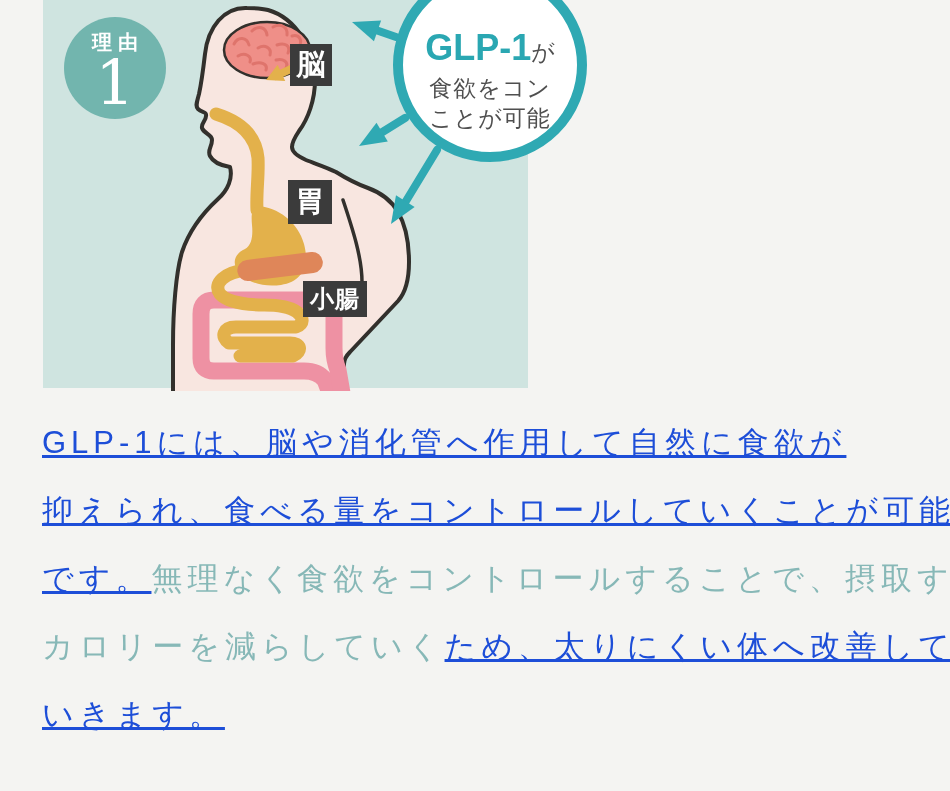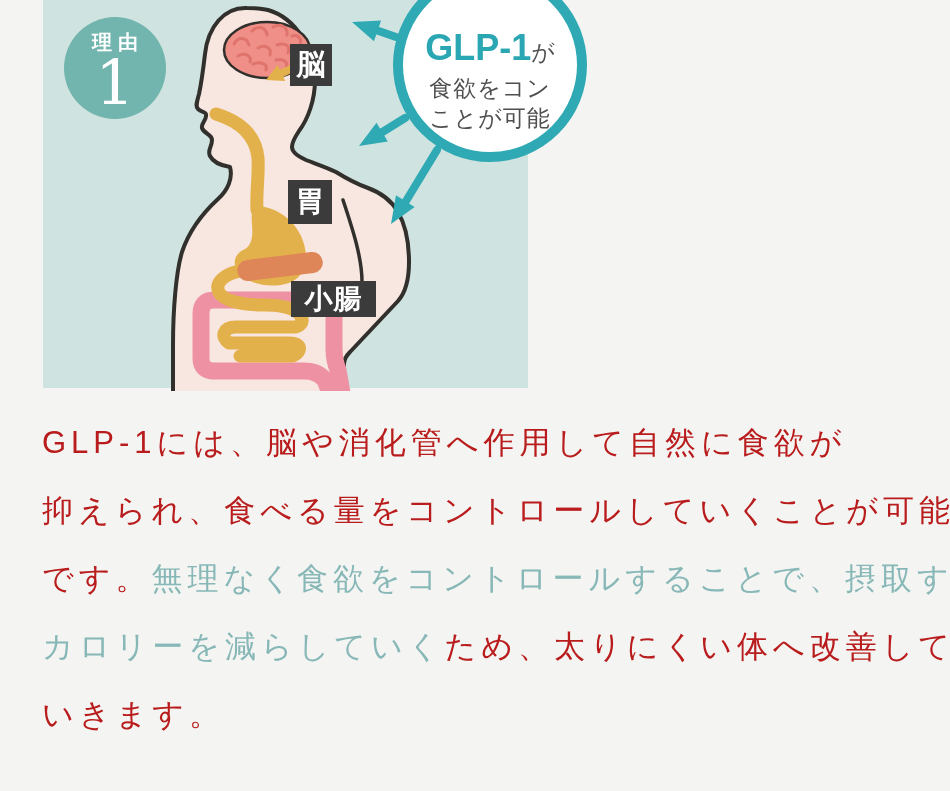--- a/index.html
+++ b/index.html
@@ -18,38 +18,38 @@
   }
   .badge-word{font-size:20px;font-weight:bold;letter-spacing:6px;padding-left:6px;margin-top:14px;line-height:22px;}
   .badge-num{font-family:"DejaVu Serif","Liberation Serif",serif;font-size:62px;line-height:60px;font-weight:400;}
   
   .tag{
     position:absolute;background:#3b3b3b;color:#ffffff;font-weight:bold;
     display:flex;align-items:center;justify-content:center;z-index:4;
   }
   .tag-brain{left:290px;top:44px;width:42px;height:42px;font-size:29px;}
   .tag-stomach{left:288px;top:180px;width:44px;height:44px;font-size:29px;}
-  .tag-intestine{left:291px;top:281px;width:85px;height:36px;font-size:28px;letter-spacing:1px;}
+  .tag-intestine{left:303px;top:281px;width:64px;height:36px;font-size:24px;letter-spacing:1px;}
   
   .bubble{
     position:absolute;left:393px;top:-32px;width:194px;height:194px;border-radius:50%;
     background:#ffffff;border:10px solid #2fa9b3;box-sizing:border-box;
     text-align:center;z-index:5;padding-top:52px;
   }
   .b-line1{line-height:36px;white-space:nowrap;}
   .b-glp{color:#2aa7b2;font-weight:800;font-size:36px;letter-spacing:0;}
   .b-suffix{color:#4f4f4f;font-size:23px;}
   .b-line{color:#4f4f4f;font-size:23px;line-height:30px;letter-spacing:1px;white-space:nowrap;}
   
   .heading{position:absolute;left:589px;top:74px;color:#3d4552;font-size:38px;font-weight:bold;}
   .heading .h-line{line-height:80px;letter-spacing:9px;white-space:nowrap;}
   
   .para{position:absolute;left:42px;top:409px;font-size:31px;}
   .para .p-line{line-height:68px;letter-spacing:5px;white-space:nowrap;}
-  .seg.dark{color:#b91c1c;}
+  .seg.dark{color:#1d4ed8;text-decoration:underline;}
   .seg.teal{color:#87b8b7;}
 </style>
 </head>
 <body>
 
 <div class="page">
 
   <div class="mint"></div>
 
   <svg class="art" viewBox="43 0 560 391" xmlns="http://www.w3.org/2000/svg">

